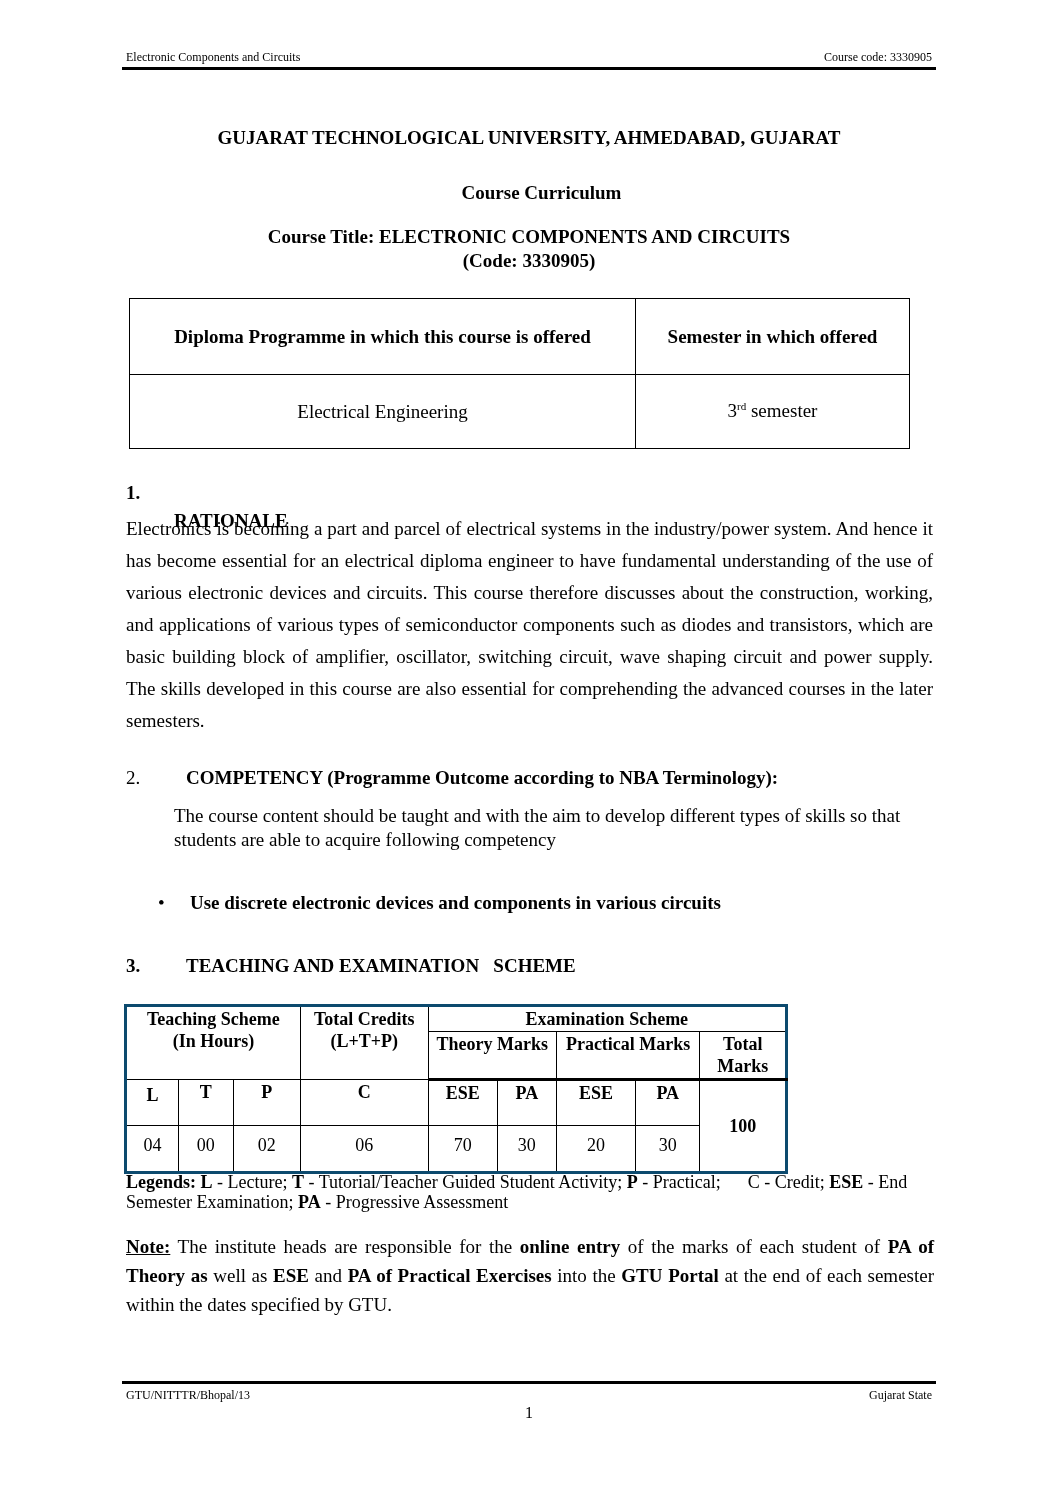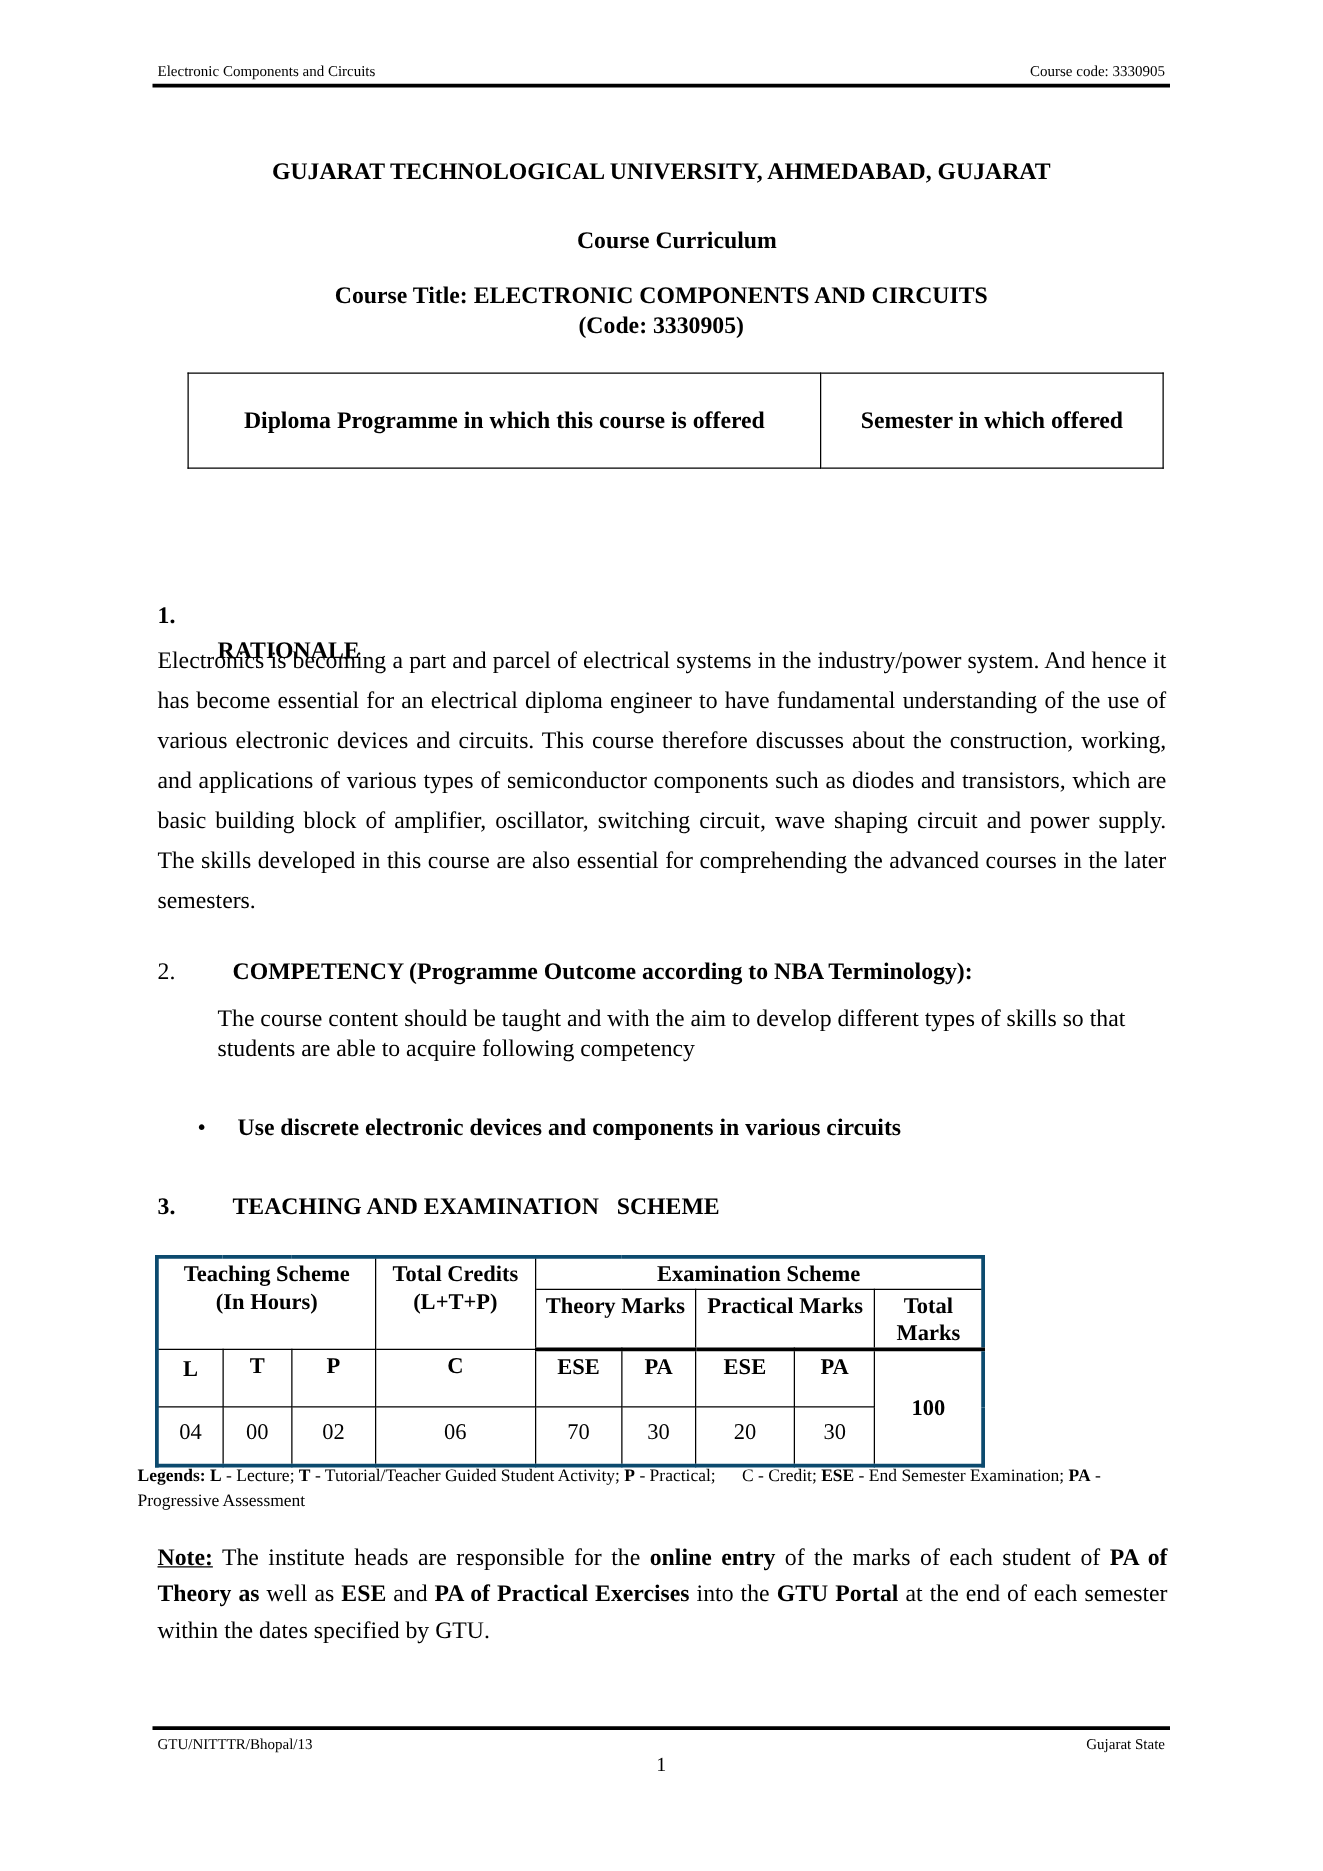--- a/index.html
+++ b/index.html
@@ -4,31 +4,31 @@
 <style>
   html, body { margin: 0; padding: 0; background: #ffffff; }
   body { width: 1058px; height: 1497px; position: relative; font-family: "Liberation Serif", serif; color: #000; overflow: hidden; }
   .abs { position: absolute; }
   .hdr { top: 50px; font-size: 12px; }
   .hdr-left { left: 126px; }
   .hdr-right { right: 126px; }
   .hdr-rule { left: 122px; right: 122px; top: 67px; height: 3px; background: #000; }
   .center { left: 0; right: 0; text-align: center; font-weight: bold; font-size: 19px; }
   table { border-collapse: collapse; }
-  .t1 { position: absolute; left: 150px; top: 298px; width: 781px; }
+  .t1 { position: absolute; left: 129px; top: 298px; width: 781px; }
   .t1 td { border: 1.5px solid #000; font-size: 19px; text-align: center; }
   .t1 .h td { height: 73px; font-weight: bold; }
   .t1 .v td { height: 71px; }
   .sec { font-size: 19px; font-weight: bold; }
   .para { font-size: 19px; line-height: 32px; text-align: justify; }
   .t2 { position: absolute; left: 124px; top: 1004px; width: 664px; border: 3px solid #0c4a6e; }
   .t2 td { border: 1.5px solid #000; font-size: 18px; text-align: center; font-weight: bold; vertical-align: top; line-height: 22px; }
   .t2 .vals td { font-weight: normal; vertical-align: top; padding-top: 8px; }
   .t2 .thick-bottom td { border-bottom: 3px solid #000; }
-  .legend { left: 110px; top: 1172px; width: 810px; font-size: 14px; line-height: 20px; }
+  .legend { left: 126px; top: 1172px; width: 810px; font-size: 18px; line-height: 20px; }
   .note { left: 126px; top: 1232px; width: 808px; font-size: 19px; line-height: 29px; text-align: justify; }
   .ftr-rule { left: 122px; right: 122px; top: 1381px; height: 3px; background: #000; }
   .ftr { top: 1388px; font-size: 12px; font-family: Liberation Serif, serif; }
   b { font-weight: bold; }
   u { text-decoration: underline; }
   sup { font-size: 11px; }
 </style>
 </head>
 <body>
 
@@ -39,20 +39,24 @@
 <div class="abs center" style="top:127px;">GUJARAT TECHNOLOGICAL UNIVERSITY, AHMEDABAD, GUJARAT</div>
 <div class="abs center" style="top:182px;padding-left:25px;">Course Curriculum</div>
 <div class="abs center" style="top:226px;">Course Title: ELECTRONIC COMPONENTS AND CIRCUITS</div>
 <div class="abs center" style="top:250px;">(Code: 3330905)</div>
 
 <table class="t1">
   <tbody>
       <tr class="h">
     <td style="width:503px;">Diploma Programme in which this course is offered</td>
     <td>Semester in which offered</td>
+  </tr>
+  <tr class="v">
+    <td>Electrical Engineering</td>
+    <td><span>3</span><sup>rd</sup><span> semester</span></td>
   </tr>
 </tbody>
   </table>
 
 <div class="abs sec" style="left:126px; top:482px;">1.</div>
 <div class="abs sec" style="left:174px; top:482px;margin-top:28px;">RATIONALE</div>
 <div class="abs para" style="left:126px; top:513px; width:807px;">Electronics is becoming a part and parcel of electrical systems in the industry/power system. And hence it has become essential for an electrical diploma engineer to have fundamental understanding of the use of various electronic devices and circuits. This course therefore discusses about the construction, working, and applications of various types of semiconductor components such as diodes and transistors, which are basic building block of amplifier, oscillator, switching circuit, wave shaping circuit and power supply. The skills developed in this course are also essential for comprehending the advanced courses in the later semesters.</div>
 
 <div class="abs" style="left:126px; top:767px; font-size:19px;">2.</div>
 <div class="abs sec" style="left:186px; top:767px;">COMPETENCY (Programme Outcome according to NBA Terminology):</div>

